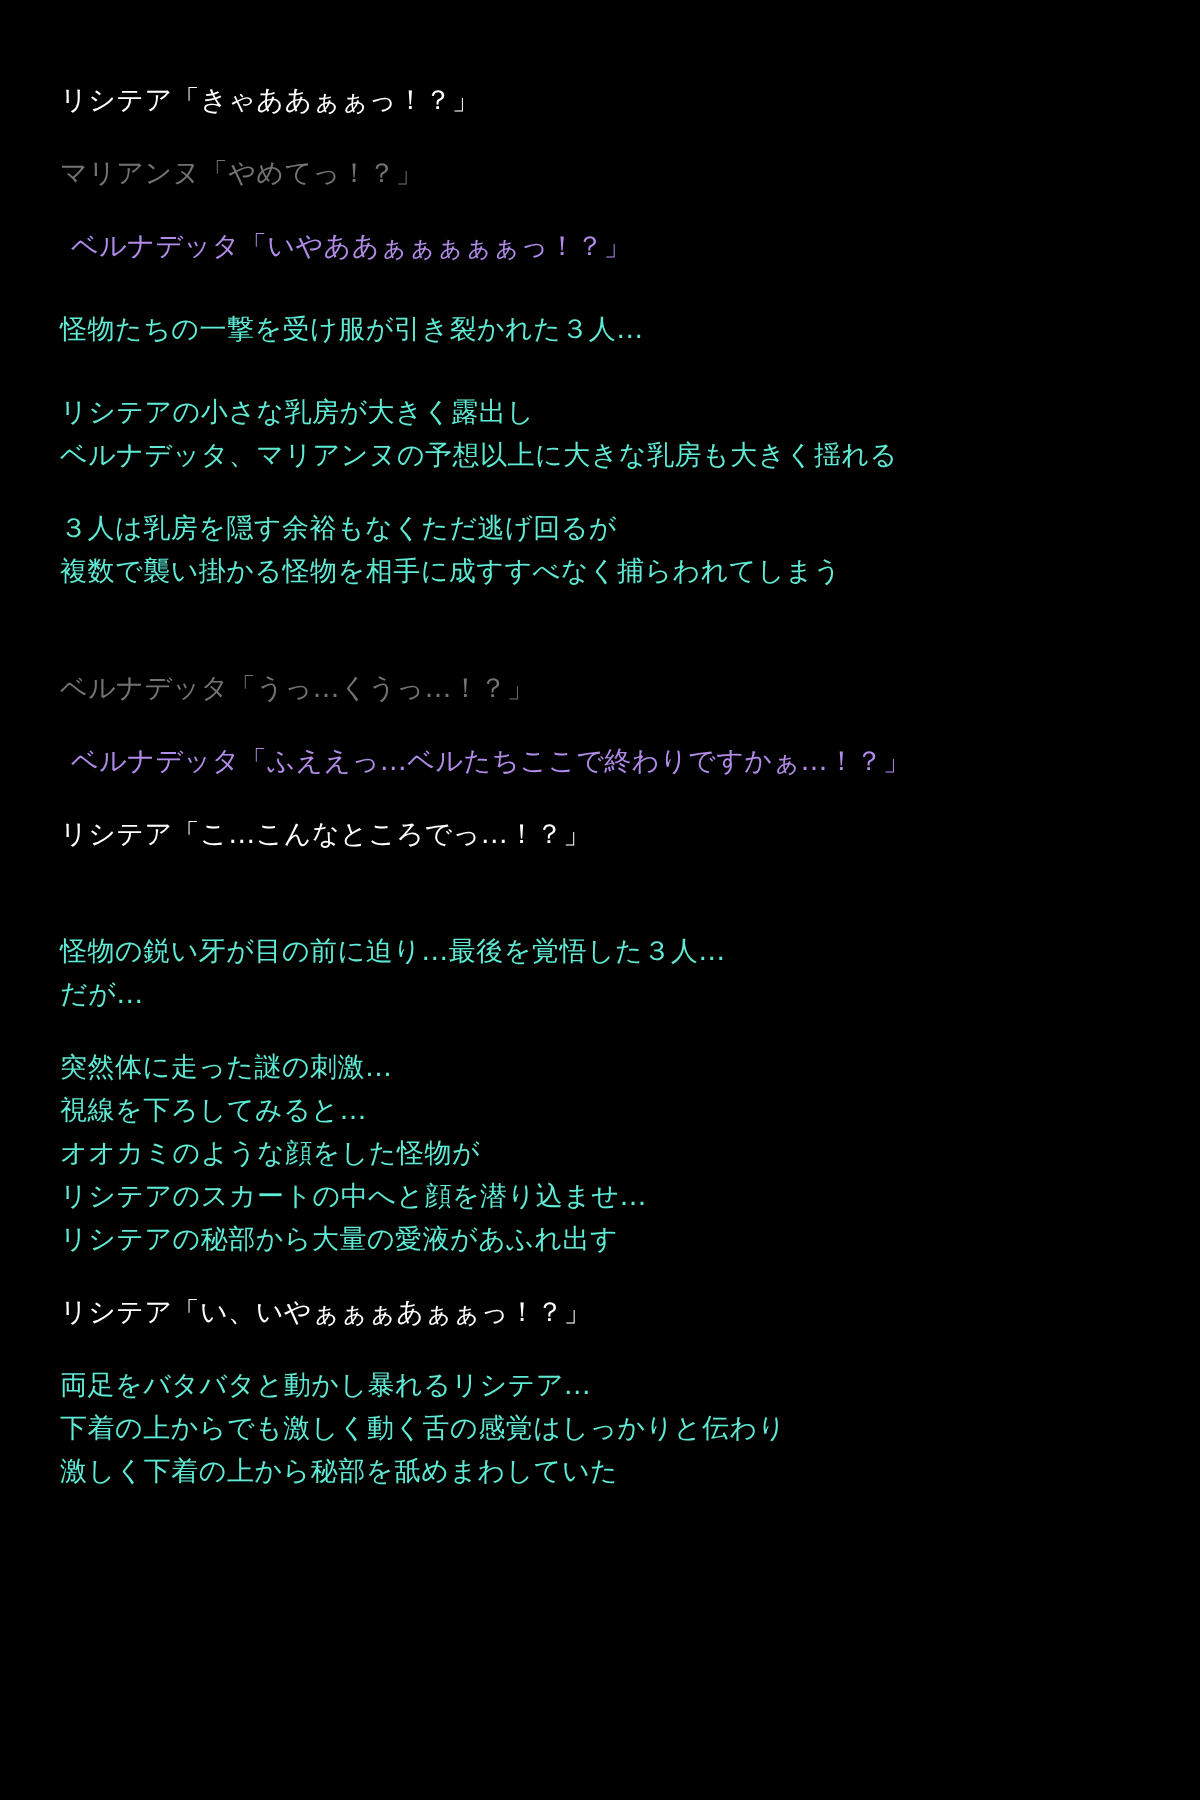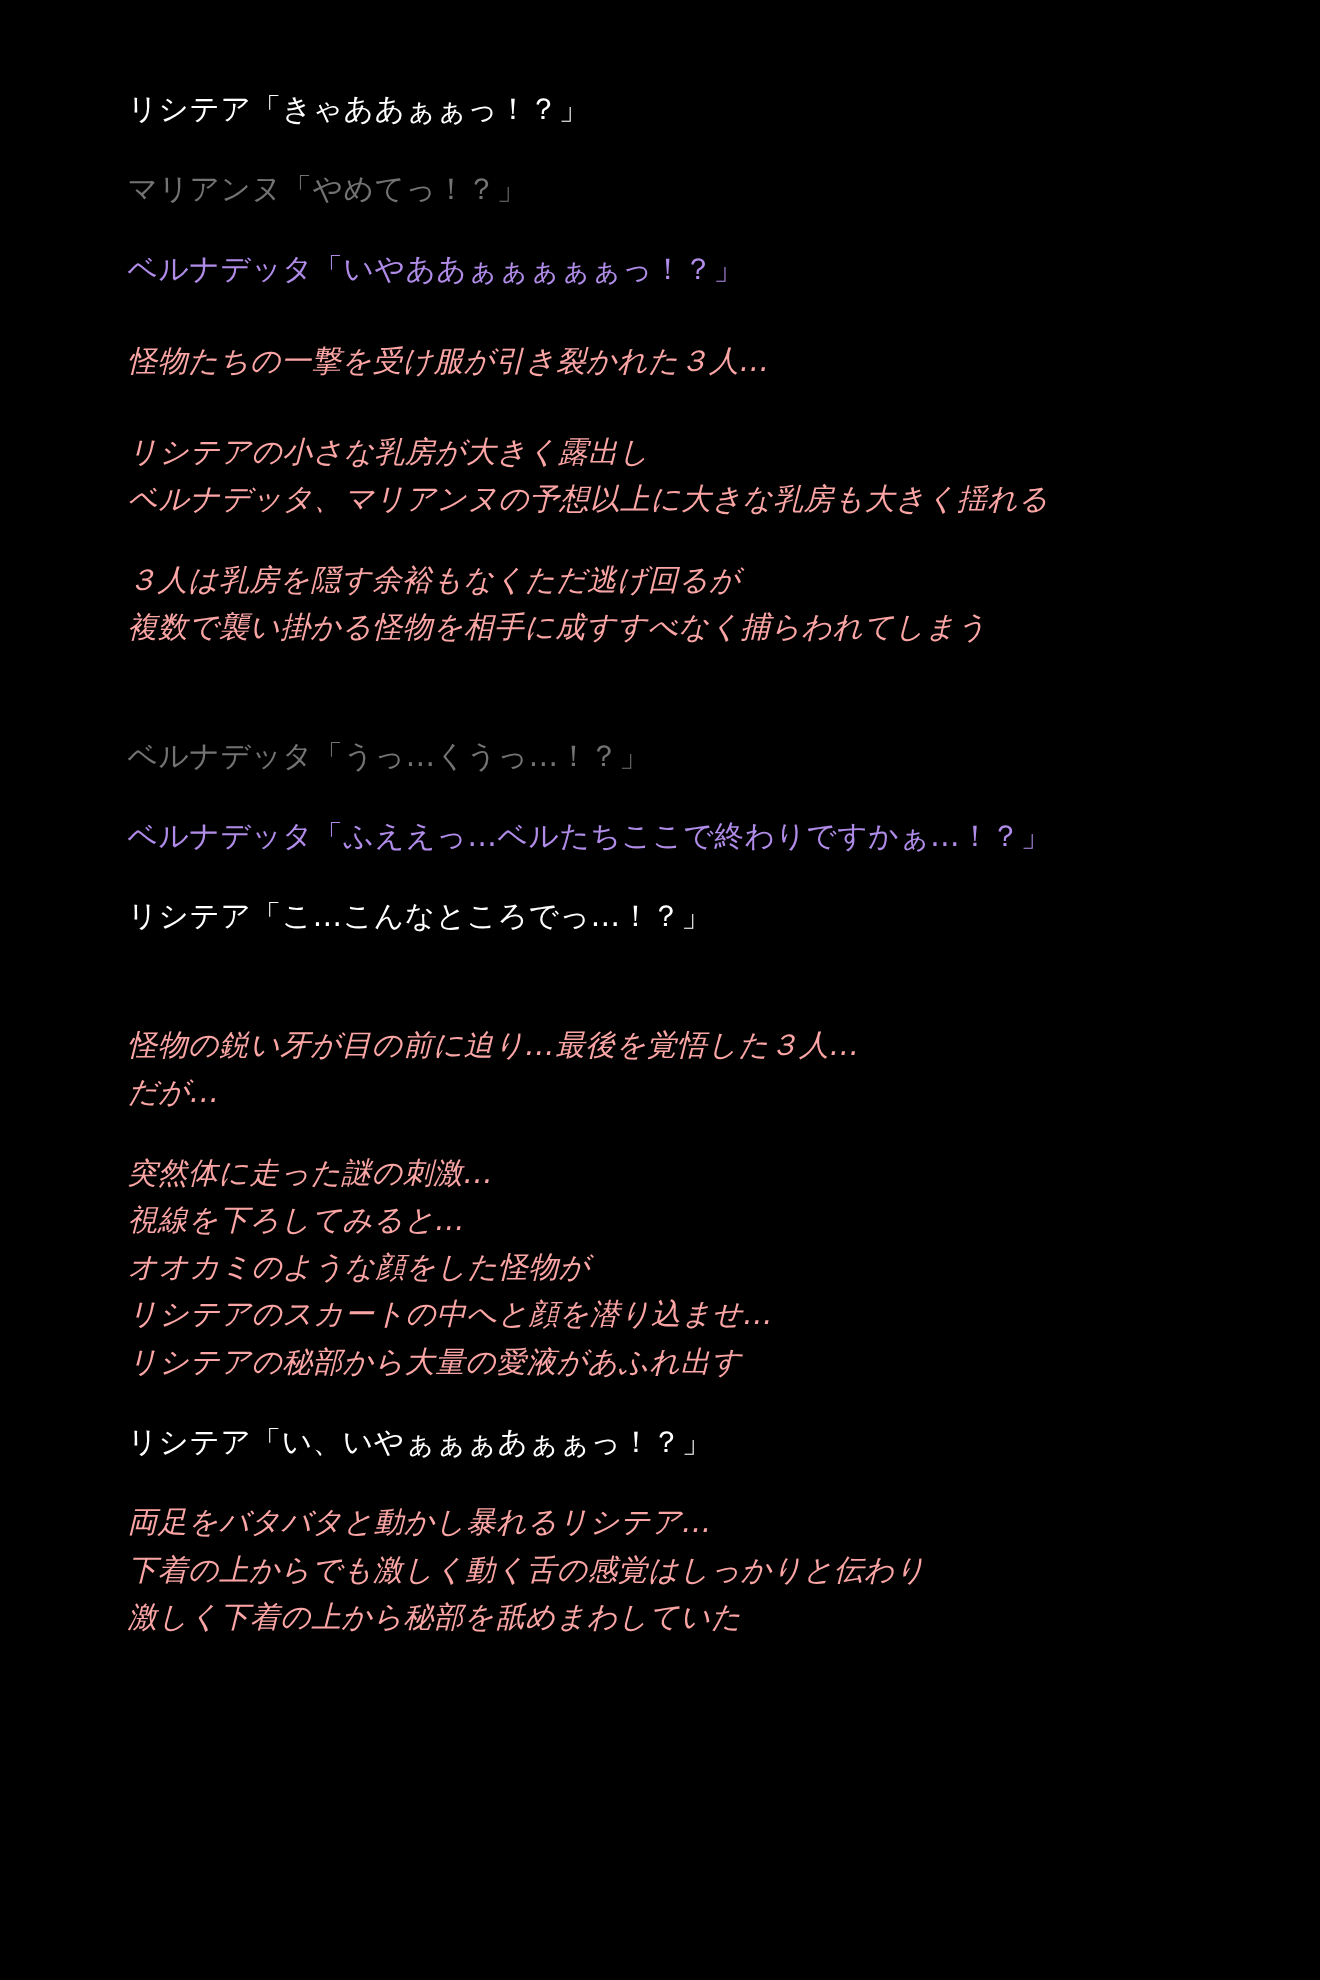--- a/index.html
+++ b/index.html
@@ -10,37 +10,37 @@
   body {
     width: 1200px;
     min-height: 1800px;
     font-family: "DejaVu Sans", "Liberation Sans", sans-serif;
   }
   .page {
     width: 1200px;
     min-height: 1800px;
     background: #000000;
     box-sizing: border-box;
-    padding: 78px 80px 40px 116px;
+    padding: 78px 80px 40px 60px;
   }
   .block {
     margin: 0 0 30px 0;
   }
   .line {
     font-size: 27px;
     line-height: 43px;
     letter-spacing: 0.5px;
     white-space: pre-wrap;
     color: #ffffff;
     font-weight: 400;
   }
   .c-lysithea { color: #ffffff; }
   .c-marianne { color: #737373; }
-  .c-bernadetta { color: #b08ce8; }
-  .c-narration { color: #fca5a5; font-style: italic; }
+  .c-bernadetta { color: #b08ce8; margin-left: 11px; }
+  .c-narration { color: #5eead4; }
   .gap-sm { height: 10px; }
   .gap-lg { height: 44px; }
 </style>
 </head>
 <body>
 
 <div class="page">
   <div id="story-container">
       <div class="block">
         <div class="line c-lysithea">リシテア「きゃああぁぁっ！？」</div>

